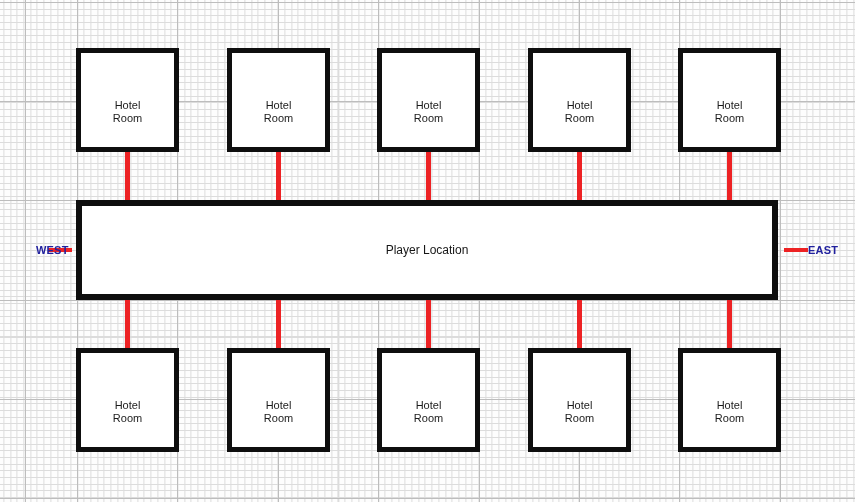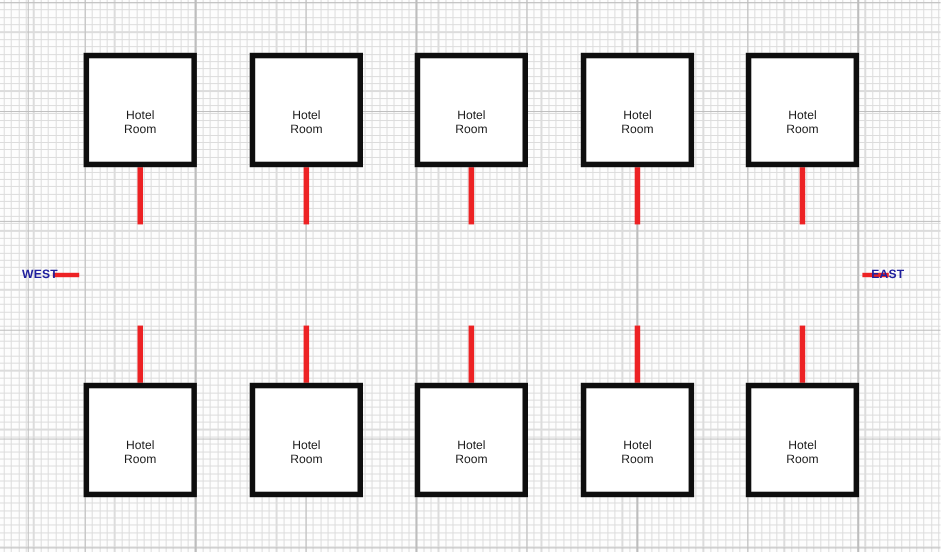--- a/index.html
+++ b/index.html
@@ -69,20 +69,21 @@
   }
   .dash.w{left:48px;}
   .dash.e{left:784px;}
 
   
   .dir{
     position:absolute;top:244px;line-height:12px;
     font-size:11px;font-weight:bold;letter-spacing:.2px;
     color:var(--compass-navy,#21219e);
     z-index:2;
+    margin-left:16px;
   }
   .dir.w{left:20px;}
   .dir.e{left:792px;}
 </style>
 </head>
 <body>
 
 <div class="canvas">
 
   <div class="room row-top c1">
@@ -120,20 +121,23 @@
   </div>
   <div class="room row-bottom c4">
     <span>Hotel
 Room</span>
   </div>
   <div class="room row-bottom c5">
     <span>Hotel
 Room</span>
   </div>
 
+  <div class="hall">
+    <span>Player Location</span>
+  </div>
 
   <div class="conn t k1"></div>
   <div class="conn t k2"></div>
   <div class="conn t k3"></div>
   <div class="conn t k4"></div>
   <div class="conn t k5"></div>
 
   <div class="conn b k1"></div>
   <div class="conn b k2"></div>
   <div class="conn b k3"></div>

